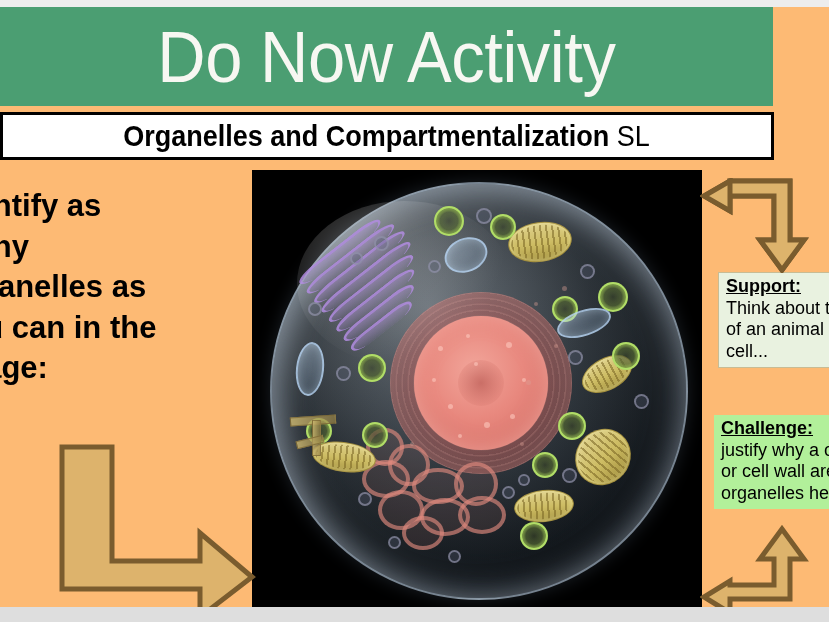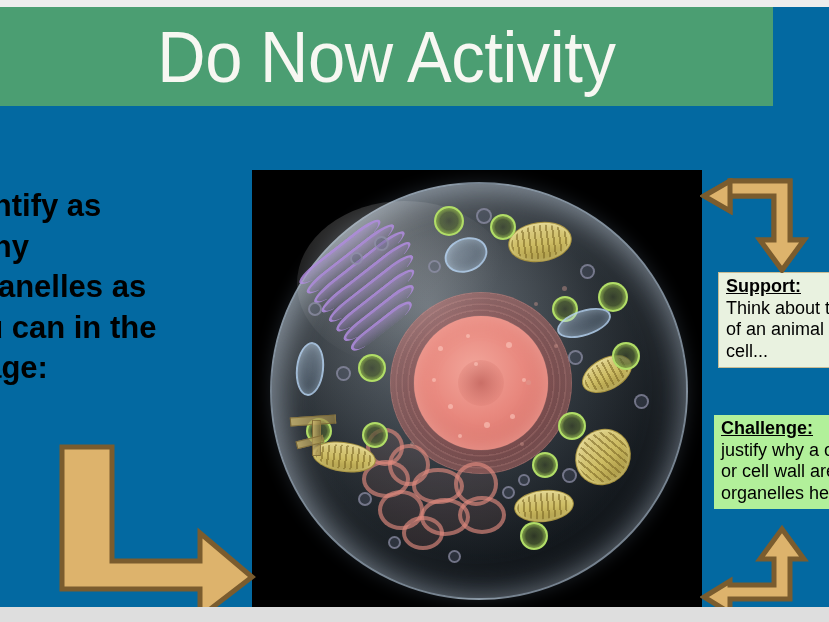--- a/index.html
+++ b/index.html
@@ -10,21 +10,21 @@
   body {
     width: 829px;
     height: 622px;
     overflow: hidden;
     font-family: "Liberation Sans", sans-serif;
   }
   .slide {
     position: relative;
     width: 829px;
     height: 622px;
-    background: #0369a1;
+    background: #fdba74;
     overflow: hidden;
   }
 
   
   .top-strip {
     position: absolute;
     left: 0; top: 0;
     width: 829px; height: 7px;
     background: #ededed;
   }
@@ -319,20 +319,25 @@
 <body>
 
 <div class="slide">
 
   <div class="top-strip"></div>
 
   <div class="banner">
     <span class="banner-title">Do Now Activity</span>
   </div>
 
+  <div class="subtitle-box">
+    <span class="subtitle-text">
+      <span class="bold">Organelles and Compartmentalization</span><span class="norm"> SL</span>
+    </span>
+  </div>
 
   <div class="instructions">
     <div>Identify as</div>
     <div>many</div>
     <div>organelles as</div>
     <div>you can in the</div>
     <div>image:</div>
   </div>
 
   <div class="cell-image">

